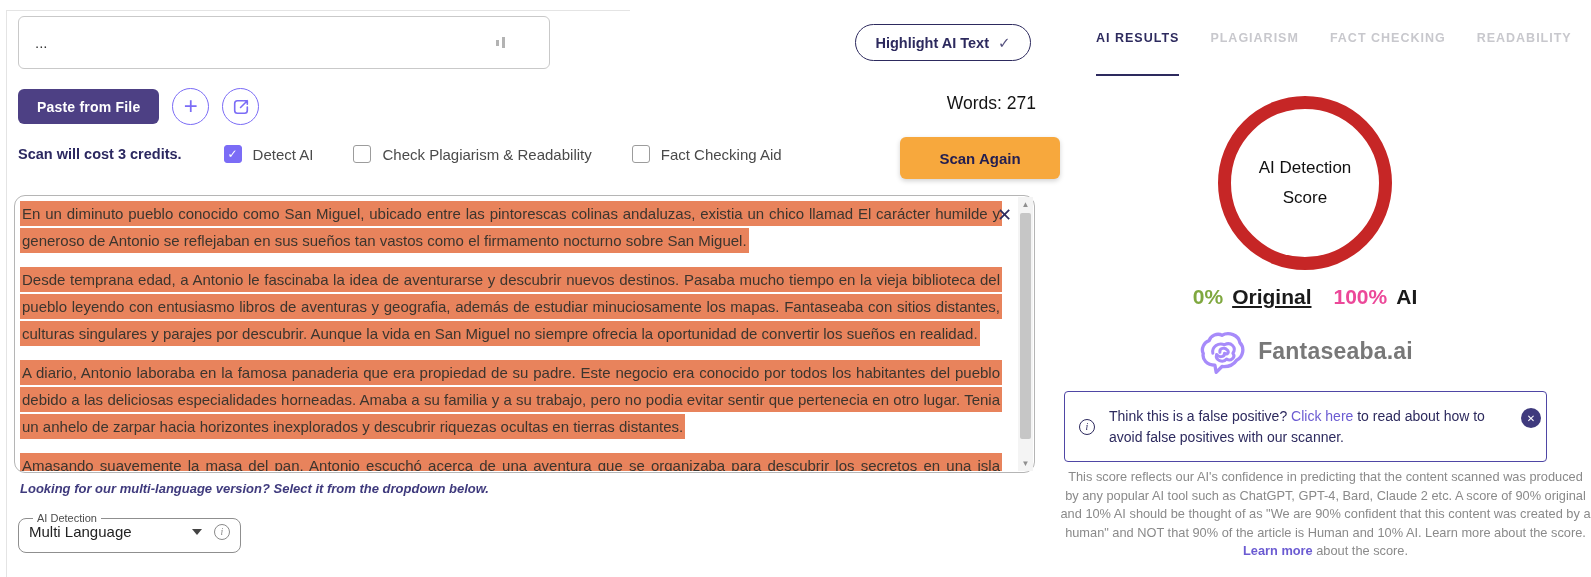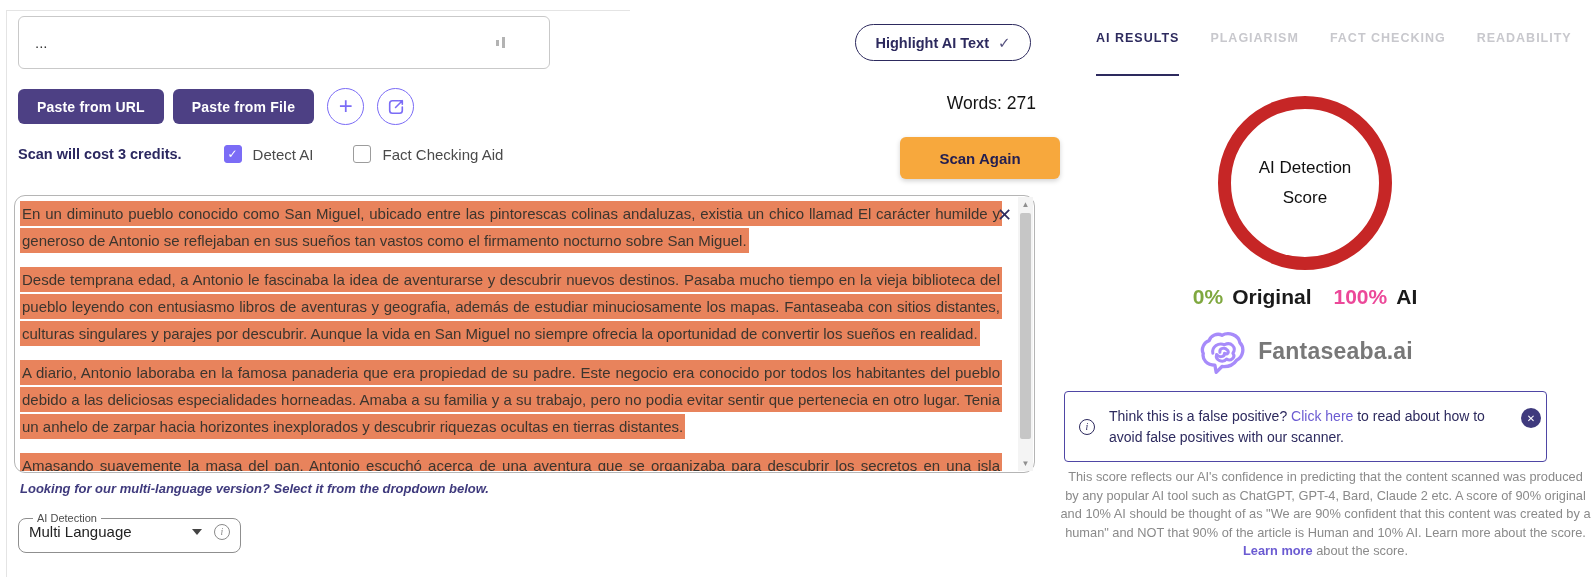--- a/index.html
+++ b/index.html
@@ -83,21 +83,21 @@
   .tab.active { color:#2d2a5e; border-bottom:2.5px solid #2d2a5e; }
 
   .score-circle { position:absolute; left:1218px; top:96px; width:174px; height:174px;
                   border:13px solid #c62626; border-radius:50%; display:flex; flex-direction:column;
                   align-items:center; justify-content:center; background:#fff; }
   .score-circle span { color:#101010; font-size:17px; font-weight:500; line-height:30px; }
 
   .pct-row { position:absolute; left:1065px; top:285px; width:480px; text-align:center;
              font-size:21px; font-weight:600; color:#1a1a1a; }
   .pct-green { color:#7fa83f; margin-right:9px; }
-  .pct-orig  { margin-right:22px; }
+  .pct-orig  { margin-right:22px;text-decoration:underline; }
   .pct-red   { color:#ec4899; margin-right:9px; }
 
   .brand-row { position:absolute; left:1065px; top:329px; width:480px; display:flex;
                align-items:center; justify-content:center; gap:11px; }
   .brand-name { font-size:23px; font-weight:700; color:#787878; letter-spacing:.2px; }
 
   .notice { position:absolute; left:1064px; top:391px; width:483px; height:71px;
             border:1px solid #4f46a5; border-radius:4px; display:flex; align-items:center;
             padding:0 40px 0 14px; gap:14px; background:#fff; }
   .notice-text { font-size:14px; color:#2d2a5e; line-height:21px; }
@@ -120,36 +120,39 @@
 
   <div class="title-box">
     <span class="dots">...</span>
     <span class="glyph-bars">
       <i style="height:6px;"></i>
         <i style="height:11px;"></i>
     </span>
   </div>
 
   <div class="paste-row">
-    <button class="btn-purple">Paste from URL</button>
     <button class="btn-purple">Paste from File</button>
     <button class="circle-btn plus">+</button>
     <button class="circle-btn">
       <svg viewBox="0 0 20 20" width="18" height="18">
         <path fill="none" stroke="#7b6cf6" stroke-width="1.8" stroke-linecap="round" stroke-linejoin="round" d="M12 3 H6 a3 3 0 0 0 -3 3 v8 a3 3 0 0 0 3 3 h8 a3 3 0 0 0 3 -3 V10 M9.5 10.5 L17 3 M13 3 h4 v4"></path>
       </svg>
     </button>
   </div>
 
   <div class="credits-row">
     <span class="credits-note">Scan will cost 3 credits.</span>
     <span id="checkboxes" style="display:flex;align-items:center;">
         <span class="cb-item">
           <span class="cb-box checked">✓</span>
           <span class="cb-label">Detect AI</span>
+        </span>
+        <span class="cb-item">
+          <span class="cb-box"></span>
+          <span class="cb-label">Check Plagiarism &amp; Readability</span>
         </span>
         <span class="cb-item">
           <span class="cb-box"></span>
           <span class="cb-label">Fact Checking Aid</span>
         </span>
       </span>
   </div>
 
   <div class="editor">
     <div class="ed-text" id="paragraphs">

